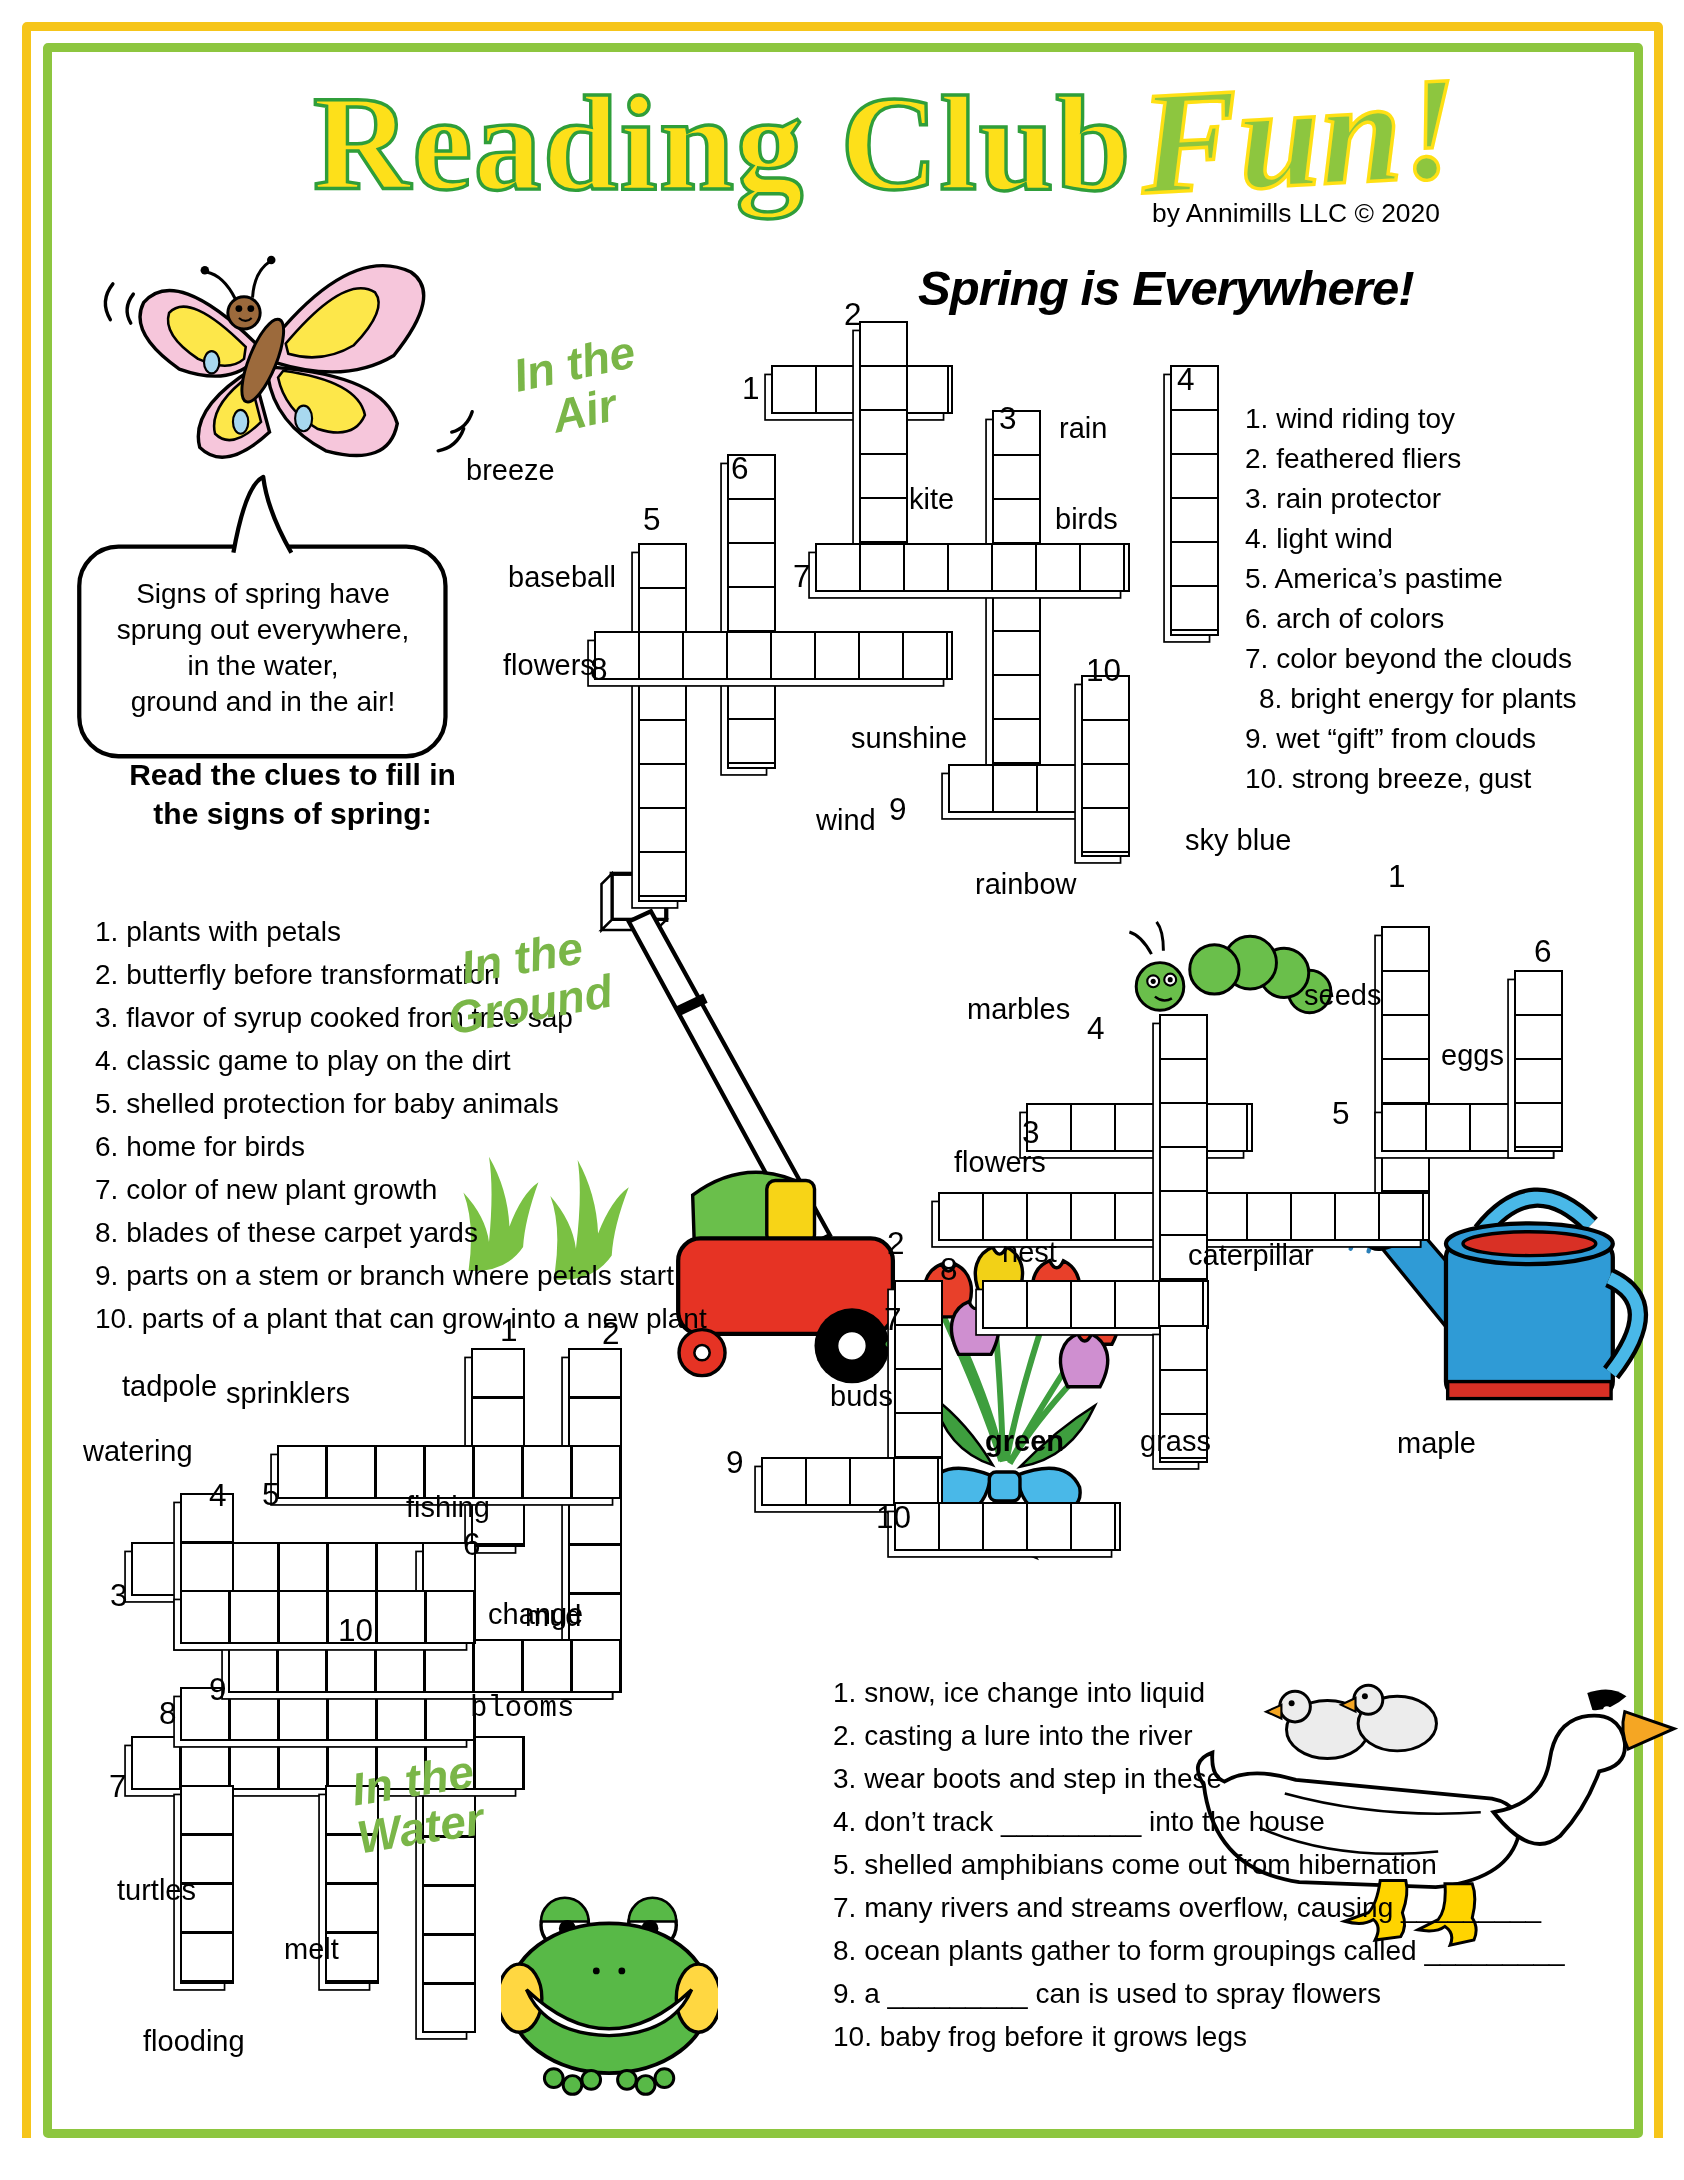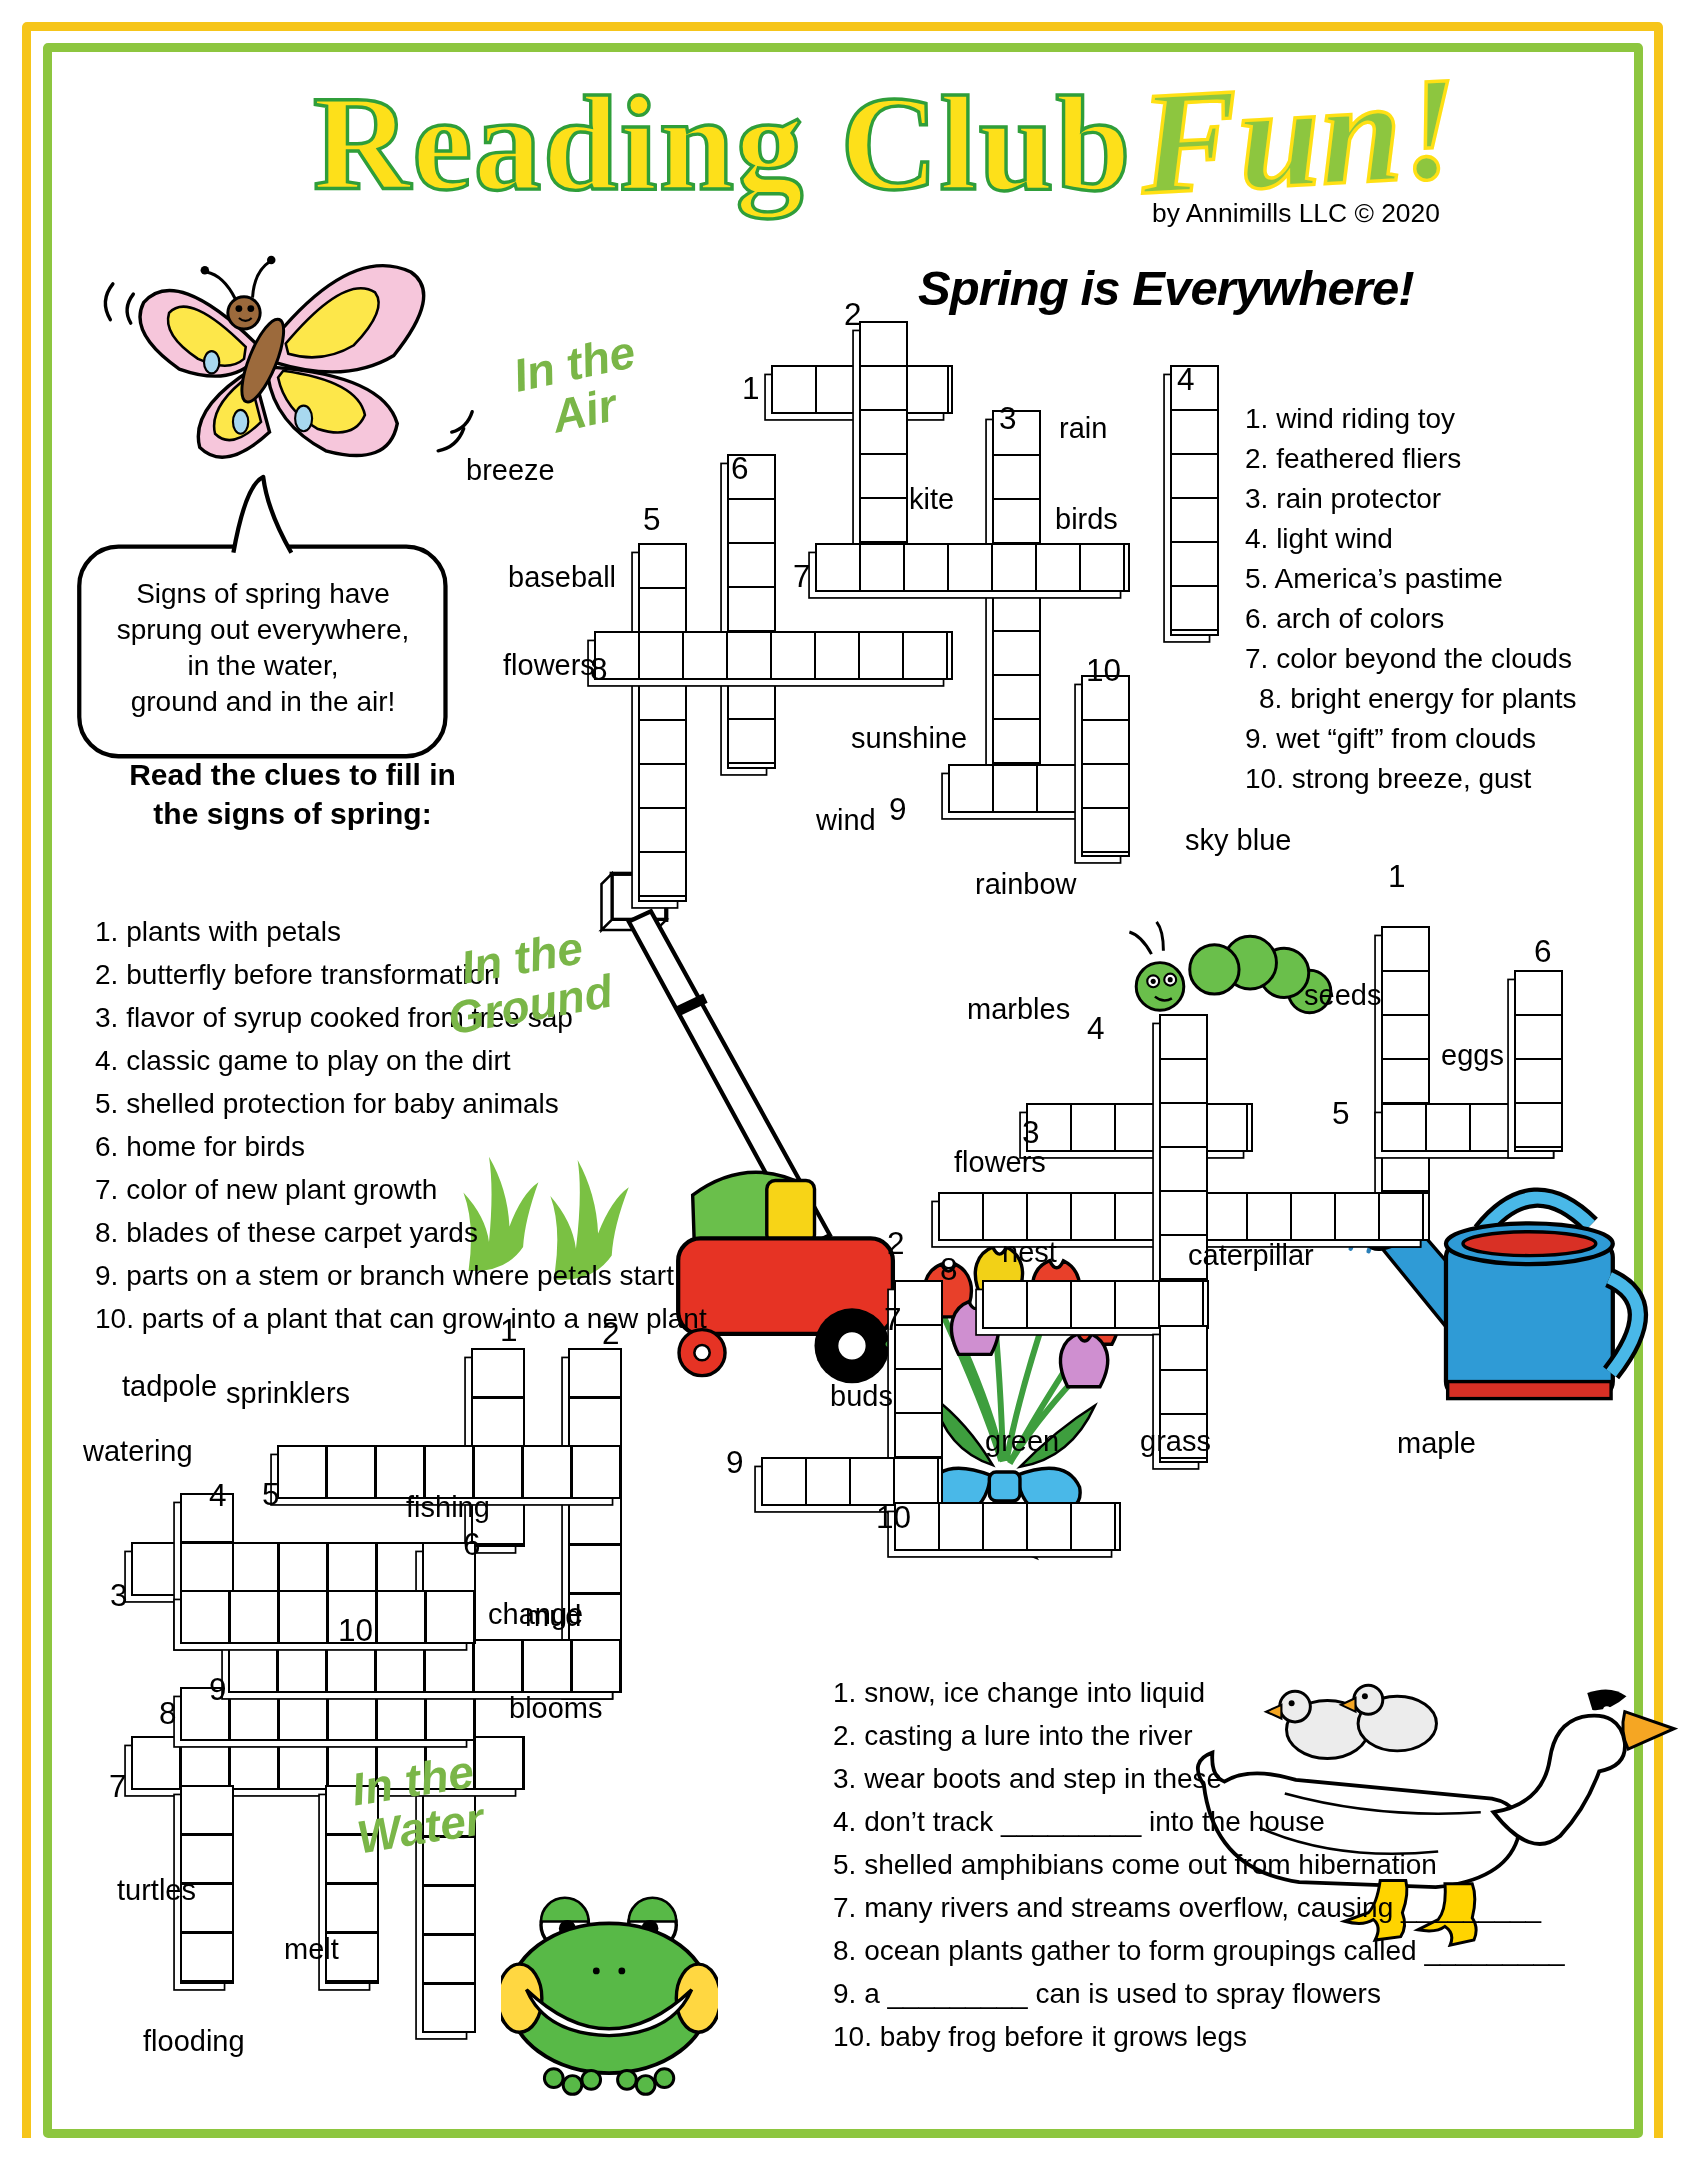--- a/index.html
+++ b/index.html
@@ -264,21 +264,21 @@
       <div class="strip" style="left: 894px; top: 1502px; width: 227px; height: 49px; background-image: repeating-linear-gradient(90deg, transparent 0px, transparent 42px, rgb(0, 0, 0) 42px, rgb(0, 0, 0) 44px);"></div>
       <div class="gridnum" style="left: 876px; top: 1499px;">10</div>
       <div class="strip" style="left: 1159px; top: 1325px; height: 138px; width: 49px; background-image: repeating-linear-gradient(transparent 0px, transparent 42px, rgb(0, 0, 0) 42px, rgb(0, 0, 0) 44px);"></div>
       <div class="banklabel" style="left: 967px; top: 993px;">marbles</div>
       <div class="banklabel" style="left: 1304px; top: 979px;">seeds</div>
       <div class="banklabel" style="left: 1441px; top: 1039px;">eggs</div>
       <div class="banklabel" style="left: 954px; top: 1146px;">flowers</div>
       <div class="banklabel" style="left: 1002px; top: 1236px;">nest</div>
       <div class="banklabel" style="left: 1188px; top: 1239px;">caterpillar</div>
       <div class="banklabel" style="left: 830px; top: 1380px;">buds</div>
-      <div class="banklabel" style="left: 985px; top: 1425px;">green</div>
+      <div class="banklabel" style="left: 985px; top: 1425px; font-weight: bold;">green</div>
       <div class="banklabel" style="left: 1140px; top: 1425px;">grass</div>
       <div class="banklabel" style="left: 1397px; top: 1427px;">maple</div>
       <div class="clues" style="left: 95px; top: 910px;">
         <div class="clue" style="line-height: 43px;">1. plants with petals</div>
         <div class="clue" style="line-height: 43px;">2. butterfly before transformation</div>
         <div class="clue" style="line-height: 43px;">3. flavor of syrup cooked from tree sap</div>
         <div class="clue" style="line-height: 43px;">4. classic game to play on the dirt</div>
         <div class="clue" style="line-height: 43px;">5. shelled protection for baby animals</div>
         <div class="clue" style="line-height: 43px;">6. home for birds</div>
         <div class="clue" style="line-height: 43px;">7. color of new plant growth</div>
@@ -311,21 +311,21 @@
       <div class="strip" style="left: 180px; top: 1590px; width: 296px; height: 54px; background-image: repeating-linear-gradient(90deg, transparent 0px, transparent 46px, rgb(0, 0, 0) 46px, rgb(0, 0, 0) 49px);"></div>
       <div class="gridnum" style="left: 338px; top: 1612px;">10</div>
       <div class="strip" style="left: 180px; top: 1785px; height: 199px; width: 54px; background-image: repeating-linear-gradient(transparent 0px, transparent 46px, rgb(0, 0, 0) 46px, rgb(0, 0, 0) 49px);"></div>
       <div class="strip" style="left: 325px; top: 1785px; height: 199px; width: 54px; background-image: repeating-linear-gradient(transparent 0px, transparent 46px, rgb(0, 0, 0) 46px, rgb(0, 0, 0) 49px);"></div>
       <div class="banklabel" style="left: 122px; top: 1370px;">tadpole</div>
       <div class="banklabel" style="left: 226px; top: 1377px;">sprinklers</div>
       <div class="banklabel" style="left: 83px; top: 1435px;">watering</div>
       <div class="banklabel" style="left: 406px; top: 1491px;">fishing</div>
       <div class="banklabel" style="left: 525px; top: 1600px;">mud</div>
       <div class="banklabel" style="left: 488px; top: 1598px;">change</div>
-      <div class="banklabel" style="left: 509px; top: 1692px;">blooms</div>
+      <div class="banklabel" style="left: 470px; top: 1692px; font-family: Liberation Mono, monospace;">blooms</div>
       <div class="banklabel" style="left: 117px; top: 1874px;">turtles</div>
       <div class="banklabel" style="left: 284px; top: 1933px;">melt</div>
       <div class="banklabel" style="left: 143px; top: 2025px;">flooding</div>
       <div class="clues" style="left: 833px; top: 1671px;">
         <div class="clue" style="line-height: 43px;">1. snow, ice change into liquid</div>
         <div class="clue" style="line-height: 43px;">2. casting a lure into the river</div>
         <div class="clue" style="line-height: 43px;">3. wear boots and step in these</div>
         <div class="clue" style="line-height: 43px;">4. don’t track _________ into the house</div>
         <div class="clue" style="line-height: 43px;">5. shelled amphibians come out from hibernation</div>
         <div class="clue" style="line-height: 43px;">7. many rivers and streams overflow, causing _________</div>

